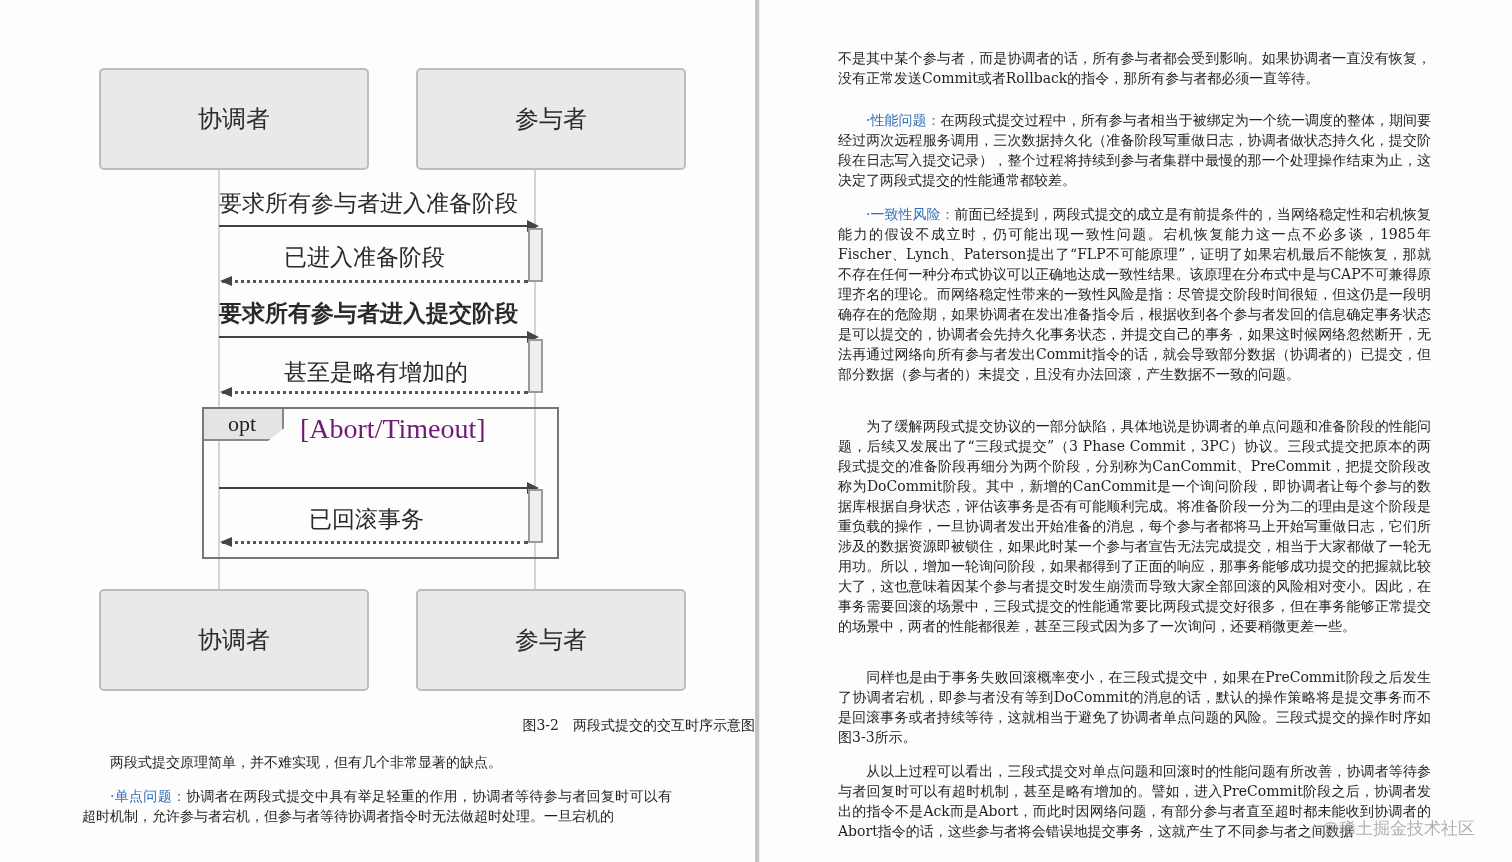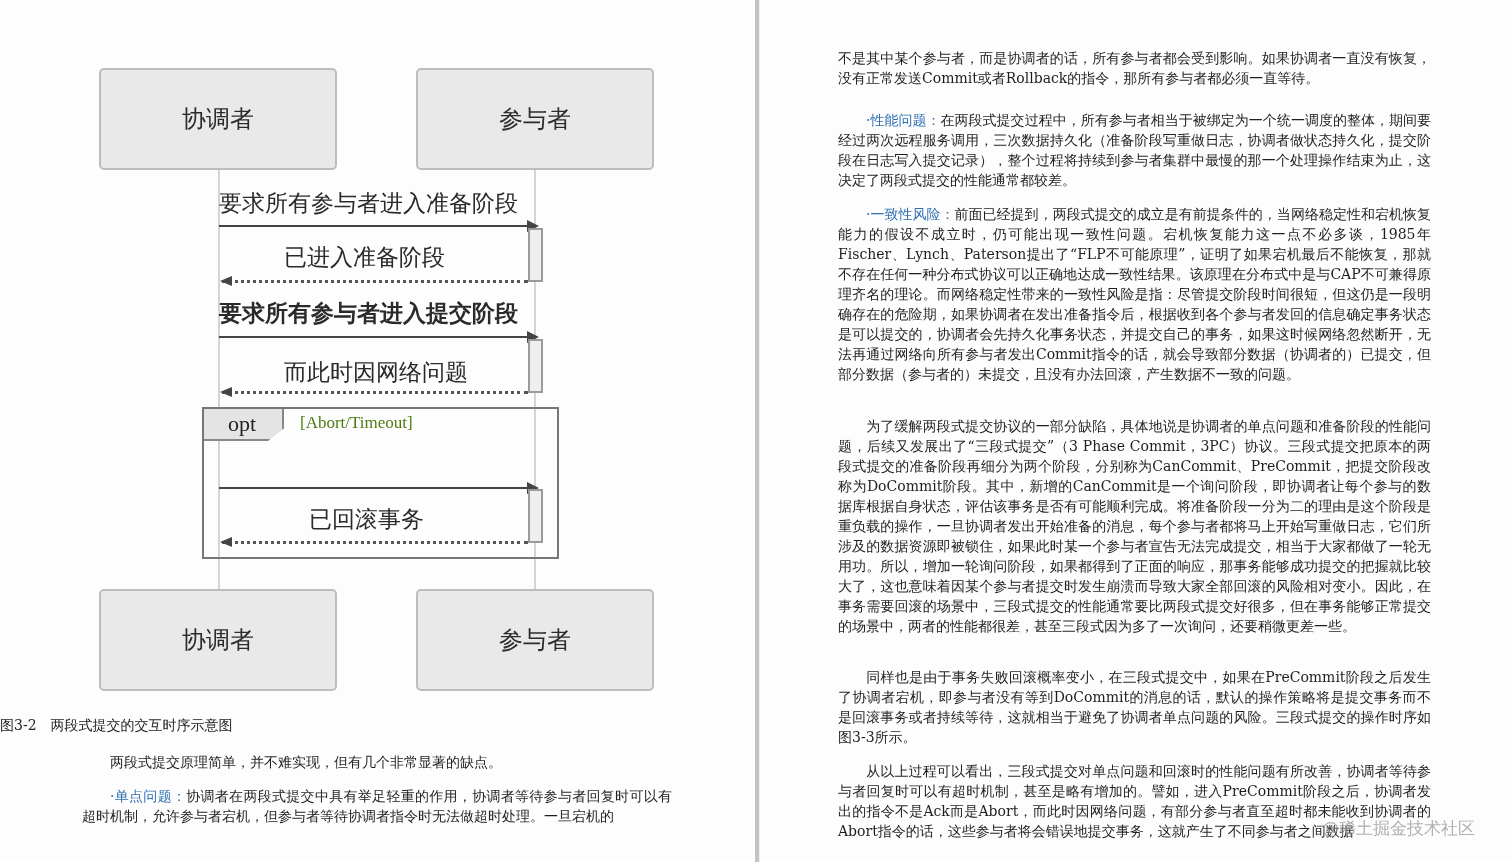--- a/index.html
+++ b/index.html
@@ -7,38 +7,38 @@
     body { position: relative; font-family: "DejaVu Serif", "Liberation Serif", serif; color: #1a1a1a; }
 
     .page { position: absolute; top: 0; height: 862px; background: #fdfdfd; }
     .page-left { left: 0; width: 755px; }
     .page-right { left: 760px; width: 752px; }
     .divider { position: absolute; left: 755px; top: 0; width: 4px; height: 862px; background: #c4c4c4; }
     .divider2 { position: absolute; left: 759px; top: 0; width: 1px; height: 862px; background: #efefef; }
 
     
     .diagram { position: absolute; left: 0; top: 0; width: 755px; height: 710px; }
-    .box { position: absolute; width: 238px; height: 102px; background: #e9e9e9; border: 2px solid #bdbdbd; border-radius: 5px;
+    .box { position: absolute; width: 270px; height: 102px; background: #e9e9e9; border: 2px solid #bdbdbd; border-radius: 5px;
            display: flex; align-items: center; justify-content: center;
            font-family: "DejaVu Sans", sans-serif; font-size: 24px; color: #2b2b2b; }
     .lifeline { position: absolute; width: 2px; background: #d4d4d4; }
     .msg { position: absolute; font-family: "DejaVu Sans", sans-serif; font-size: 23px; color: #2a2a2a; white-space: nowrap; text-align: center; }
     .activation { position: absolute; width: 15px; background: #efefef; border: 2px solid #9a9a9a; }
     .arrow-solid { position: absolute; height: 2px; background: #444; }
     .arrow-solid::after { content: ""; position: absolute; right: -2px; top: -5px; border-left: 12px solid #444; border-top: 6px solid transparent; border-bottom: 6px solid transparent; }
     .arrow-dash { position: absolute; height: 0; border-top: 3px dotted #555; }
     .arrow-dash::before { content: ""; position: absolute; left: -2px; top: -7px; border-right: 12px solid #444; border-top: 5px solid transparent; border-bottom: 5px solid transparent; }
 
     .opt-frame { position: absolute; left: 202px; top: 407px; width: 357px; height: 152px; border: 2px solid #777; }
     .opt-tag { position: absolute; left: 0; top: 0; width: 80px; height: 32px; background: #e4e4e4; border-right: 2px solid #888; border-bottom: 2px solid #888;
                clip-path: polygon(0 0, 100% 0, 100% 60%, 80% 100%, 0 100%);
                font-family: "Liberation Serif", serif; font-size: 22px; padding-left: 24px; line-height: 30px; color: #222; }
-    .opt-cond { position: absolute; left: 96px; top: 4px; font-family: "Liberation Serif", serif; font-size: 17px; color: #4d7c0f; white-space: nowrap; }
+    .opt-cond { position: absolute; left: 96px; top: 4px; font-family: "Liberation Serif", serif; font-size: 28px; color: #701a75; white-space: nowrap; }
 
-    .caption { position: absolute; left: 0; width: 755px; top: 717px; text-align: left; font-size: 14px; color: #222; }
+    .caption { position: absolute; left: 0; width: 755px; top: 717px; text-align: right; font-size: 14px; color: #222; }
     .caption .num { margin-right: 14px; }
 
     .para { position: absolute; font-size: 14px; line-height: 20px; color: #1f1f1f; text-align: justify; }
     .para .indent { display: inline-block; width: 28px; }
     .kw { color: #2f6fb3; }
 
     .p-left-1 { left: 82px; top: 752px; width: 590px; }
     .p-left-2 { left: 82px; top: 786px; width: 590px; }
 
     .r { left: 838px; width: 593px; }
@@ -62,21 +62,21 @@
 
     <div class="msg" style="left:219px; top:188px;">要求所有参与者进入准备阶段</div>
     <div class="arrow-solid" style="left:219px; top:225px; width:318px;"></div>
     <div class="activation" style="left:528px; top:228px; height:54px;"></div>
     <div class="msg" style="left:284px; top:242px;">已进入准备阶段</div>
     <div class="arrow-dash" style="left:222px; top:280px; width:306px;"></div>
 
     <div class="msg" style="left:219px; top:298px;font-weight:bold;">要求所有参与者进入提交阶段</div>
     <div class="arrow-solid" style="left:219px; top:336px; width:318px;"></div>
     <div class="activation" style="left:528px; top:339px; height:54px;"></div>
-    <div class="msg" style="left:284px; top:357px;">而此时因网络问题</div>
+    <div class="msg" style="left:284px; top:357px;">甚至是略有增加的</div>
     <div class="arrow-dash" style="left:222px; top:391px; width:306px;"></div>
 
     <div class="opt-frame">
       <div class="opt-tag">opt</div>
       <div class="opt-cond">[Abort/Timeout]</div>
     </div>
     <div class="arrow-solid" style="left:219px; top:487px; width:318px;"></div>
     <div class="activation" style="left:528px; top:489px; height:54px;"></div>
     <div class="msg" style="left:309px; top:504px;">已回滚事务</div>
     <div class="arrow-dash" style="left:222px; top:541px; width:306px;"></div>

